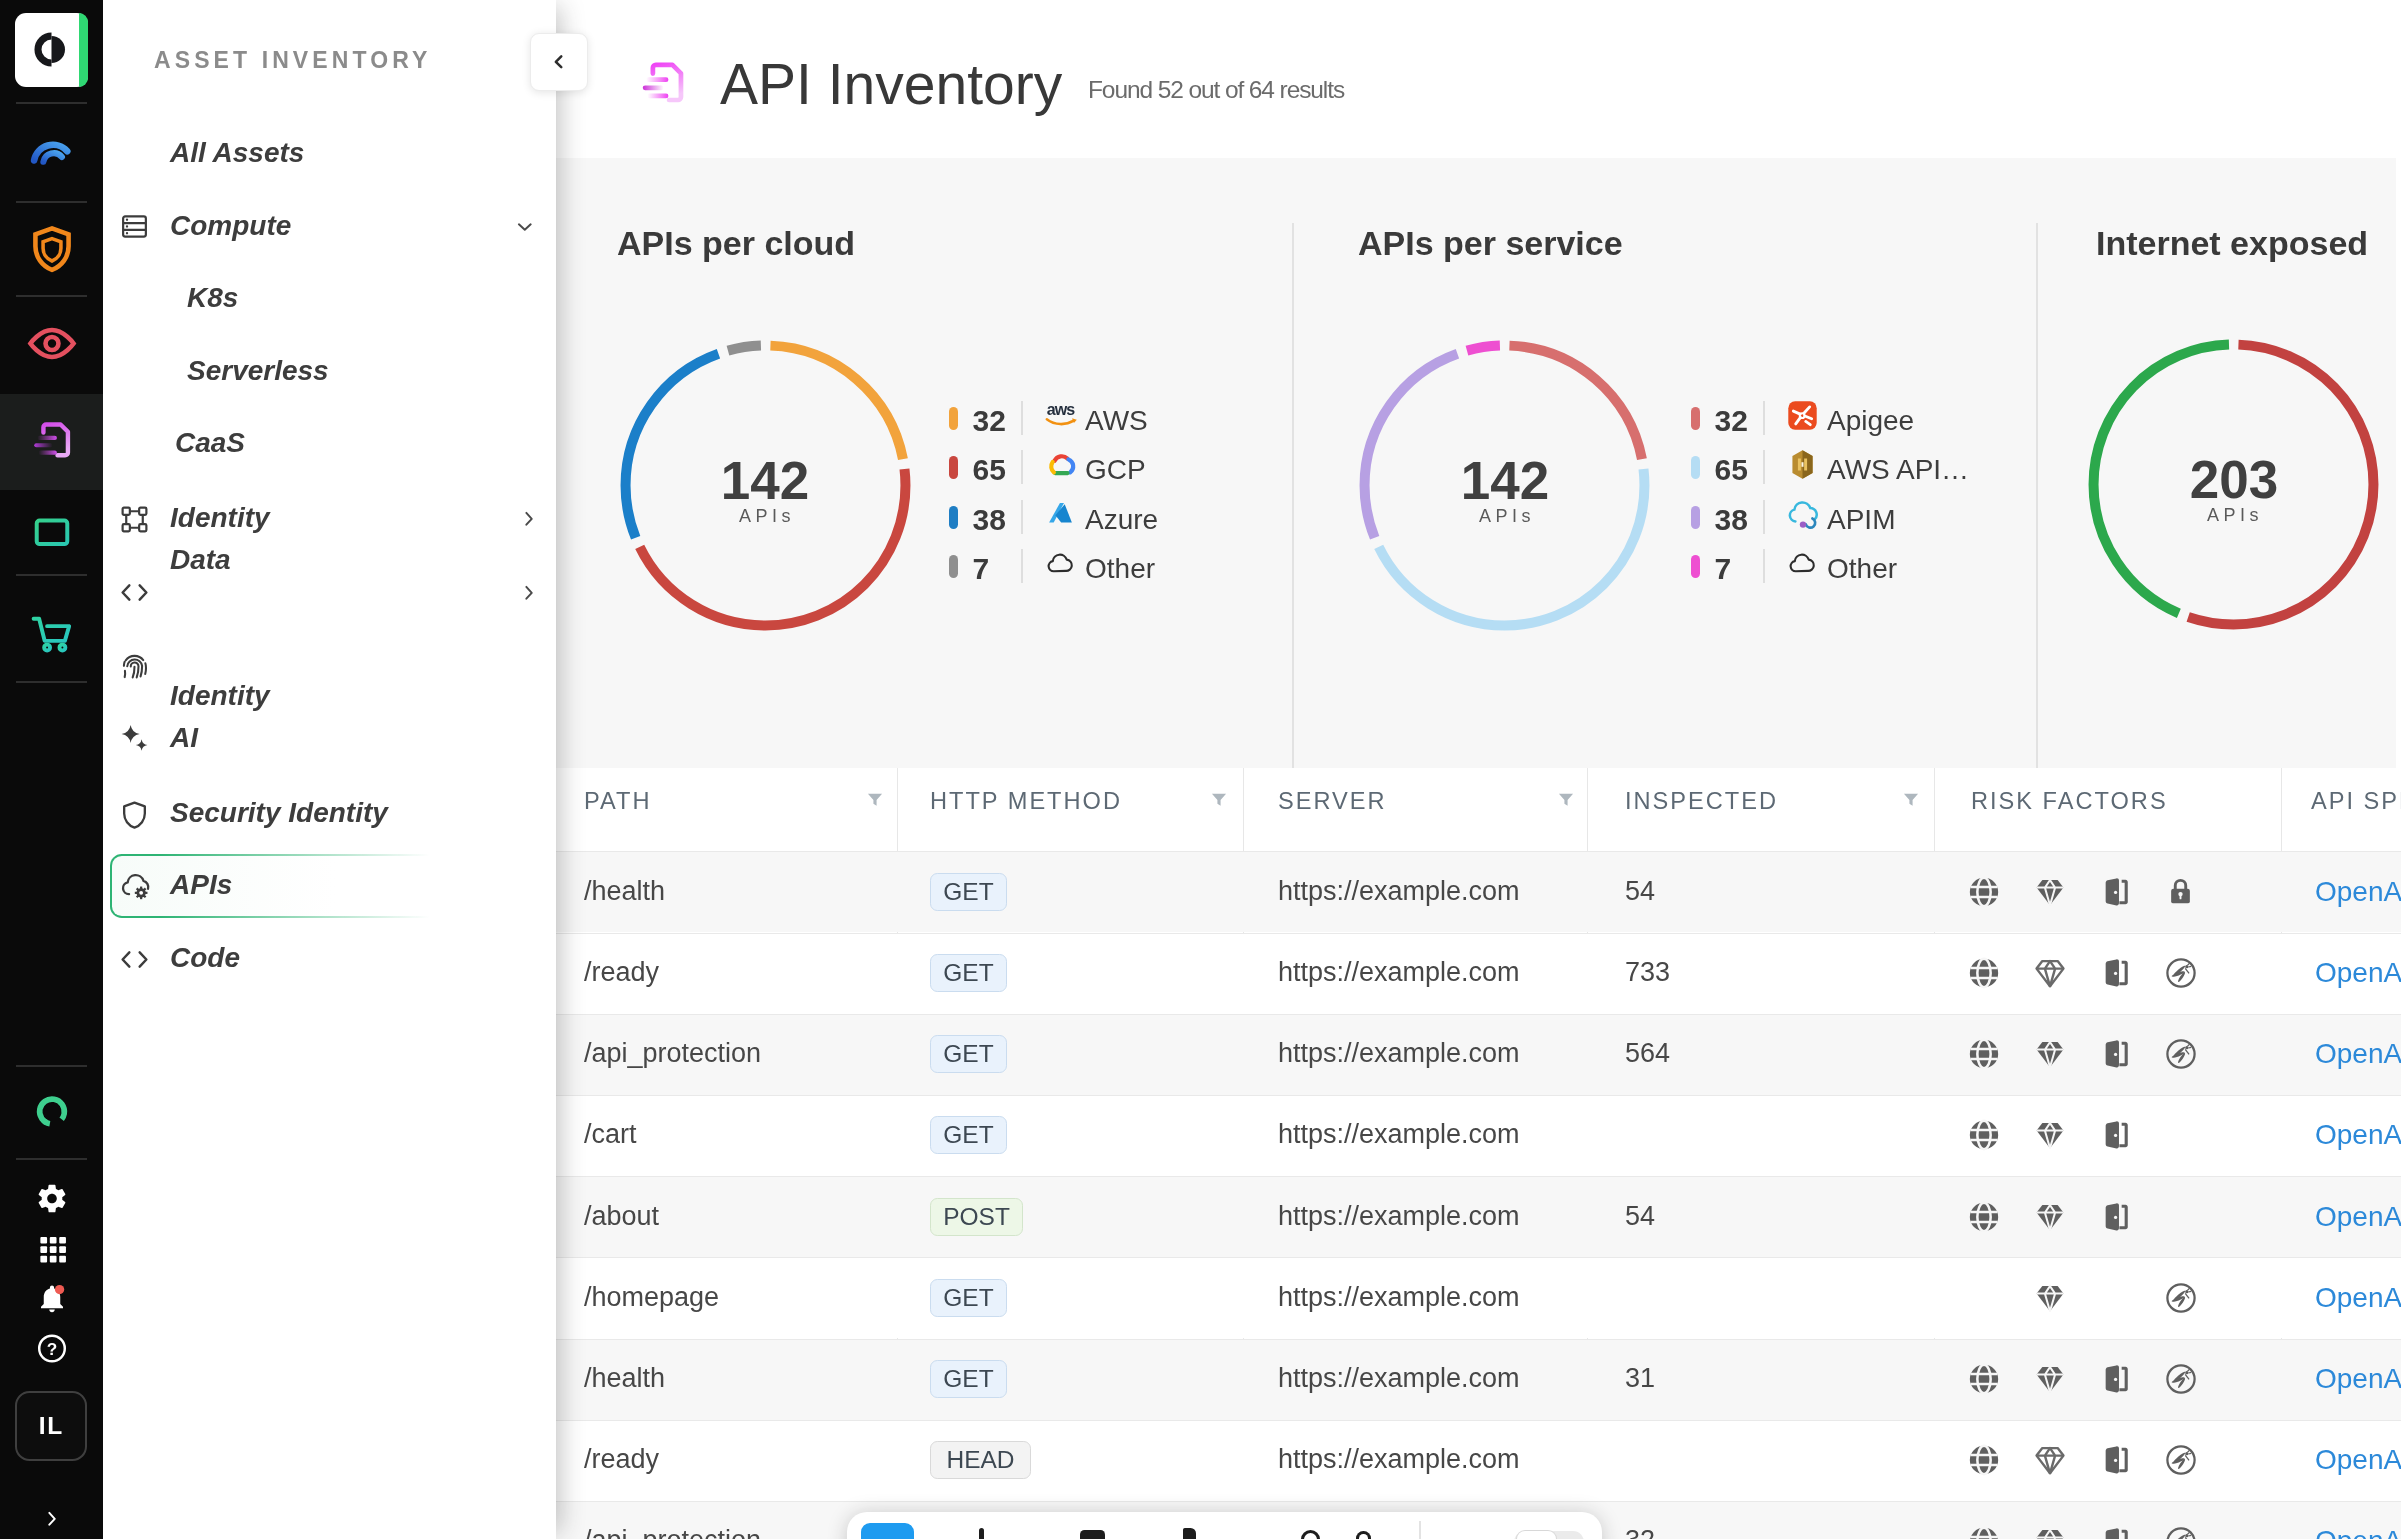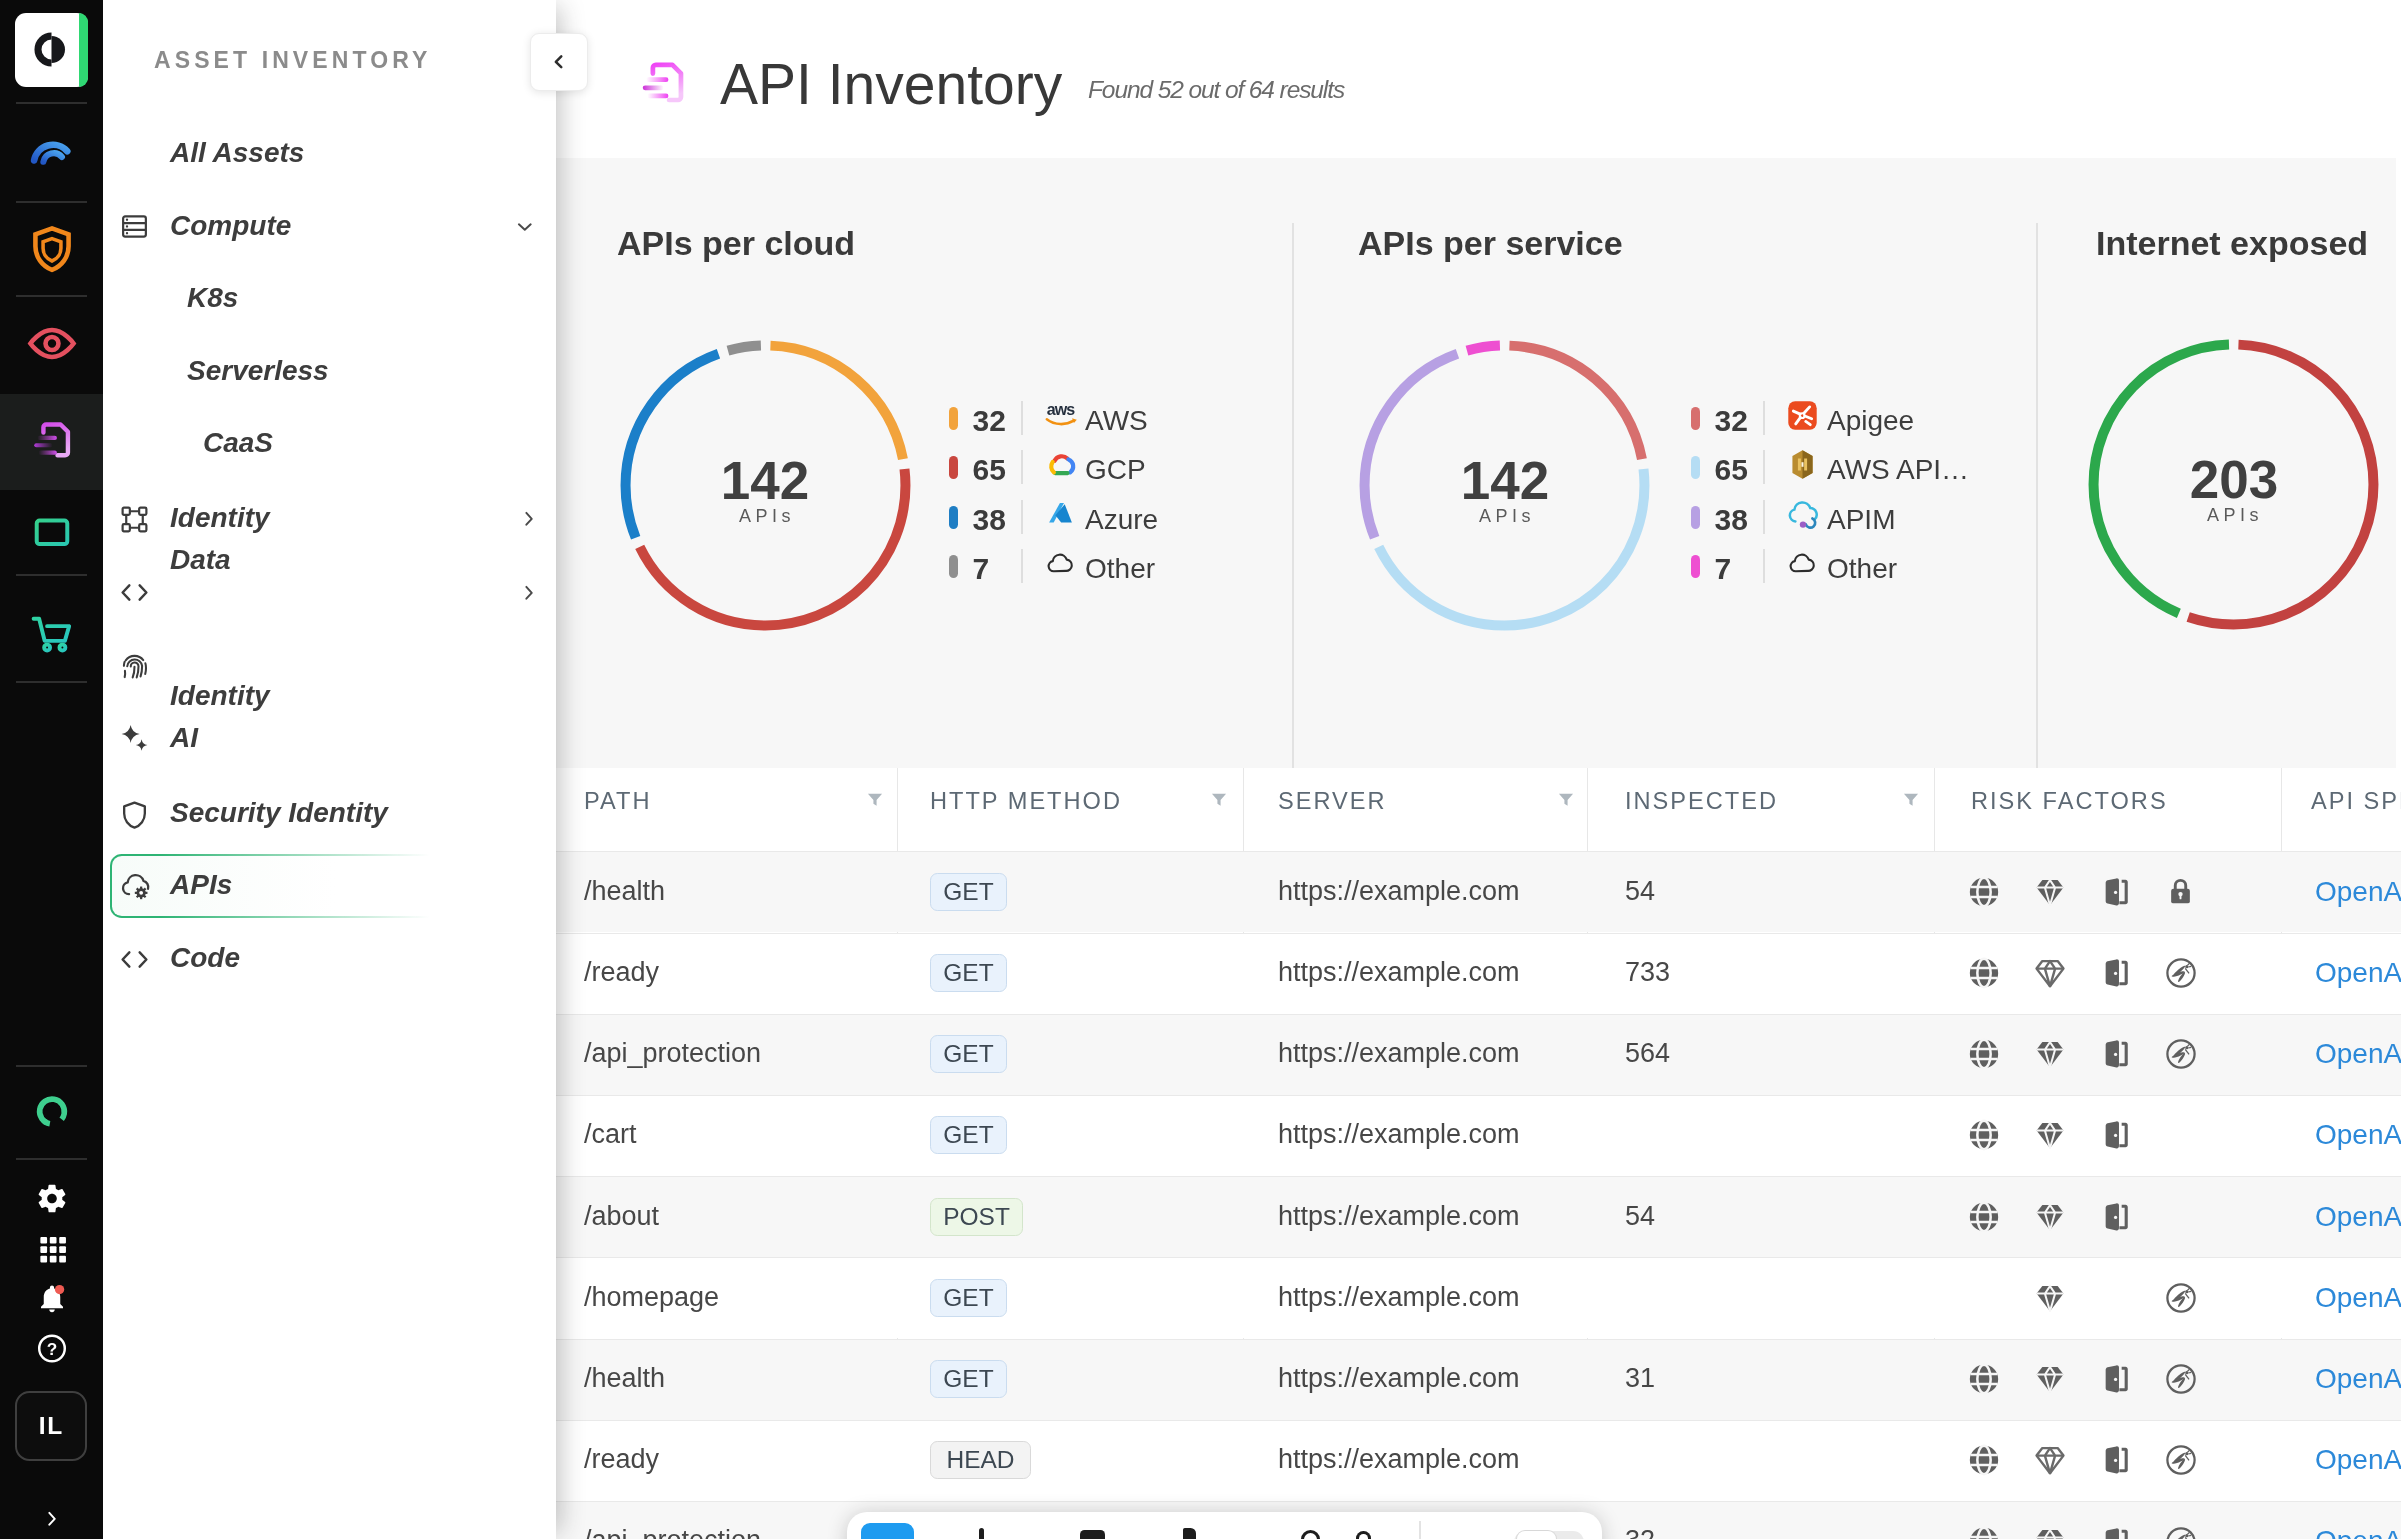--- a/index.html
+++ b/index.html
@@ -41,21 +41,21 @@
           <stop offset="0" stop-color="#cc2fd8"></stop>
           <stop offset="1" stop-color="#cc2fd8" stop-opacity="0"></stop>
         </linearGradient>
       </defs>
       <path d="M12.5 13V8.8c0-1.2 1-2.2 2.2-2.2H27l6.3 6.3v17.5c0 1.2-1 2.2-2.2 2.2h-6.6" fill="none" stroke="url(#hg)" stroke-width="3.5" stroke-linejoin="round" stroke-linecap="round"></path>
       <rect x="7.5" y="15.8" width="16.5" height="3.5" rx="1.75" fill="url(#hl1)"></rect>
       <rect x="5" y="21.8" width="15.5" height="3.5" rx="1.75" fill="url(#hl2)"></rect>
       <rect x="8.5" y="27.8" width="15.5" height="3.5" rx="1.75" fill="url(#hl1)"></rect>
     </svg></div>
 <div class="ab" style="left:720px;top:51px;font-size:57px;color:#383838;letter-spacing:0px">API Inventory</div>
-<div class="ab" style="left:1088px;top:76px;font-size:24.5px;font-style:italic;color:#6b6b6b;letter-spacing:-1.1px">Found 52 out of 64 results</div>
+<div class="ab" style="left:1088px;top:76px;font-size:24.5px;color:#6b6b6b;letter-spacing:-1.1px">Found 52 out of 64 results</div>
 <div class="ab charts"></div>
 <div class="ab vdiv" style="left:1292px"></div>
 <div class="ab vdiv" style="left:2036px"></div>
 <div class="ab" style="left:2396px;top:158px;width:5.4px;height:610px;background:#fff"></div>
 <div class="ab ct" style="left:617px;top:224px">APIs per cloud</div>
 <svg class="ab" style="left:611px;top:331px" width="309" height="309" viewBox="0 0 340 340">
     <g transform="rotate(-90 170 170)">
       <circle cx="170" cy="170" r="154" fill="none" stroke="#f2a33c" stroke-width="11" stroke-dasharray="207.1 967.6" stroke-dashoffset="5.5" transform="rotate(0)" style="stroke-dashoffset:-5.5"></circle>
       <circle cx="170" cy="170" r="154" fill="none" stroke="#c9473f" stroke-width="11" stroke-dasharray="431.9 967.6" stroke-dashoffset="223.6" transform="rotate(0)" style="stroke-dashoffset:-223.6"></circle>
       <circle cx="170" cy="170" r="154" fill="none" stroke="#1b7fc9" stroke-width="11" stroke-dasharray="247.9 967.6" stroke-dashoffset="666.5" transform="rotate(0)" style="stroke-dashoffset:-666.5"></circle>
@@ -469,21 +469,21 @@
         <circle cx="6.2" cy="6.8" r="0.9" fill="#3c3c3c" stroke="none"></circle>
         <circle cx="6.2" cy="12" r="0.9" fill="#3c3c3c" stroke="none"></circle>
         <circle cx="6.2" cy="17.2" r="0.9" fill="#3c3c3c" stroke="none"></circle>
       </svg></div>
     <div class="ab nav" style="left:67px;top:210px;white-space:nowrap">Compute</div>
     <div class="ab" style="left:410px;top:215px"><svg width="23.6" height="23.6" viewBox="0 0 24 24" fill="none" stroke="#4a4a4a" stroke-width="2" stroke-linecap="round" stroke-linejoin="round">
         <path d="M6 9.5l6 5.5 6-5.5"></path>
       </svg></div>
     <div class="ab nav" style="left:84px;top:282px;white-space:nowrap">K8s</div>
     <div class="ab nav" style="left:84px;top:355px;white-space:nowrap">Serverless</div>
-    <div class="ab nav" style="left:100px;top:427px;white-space:nowrap">CaaS</div>
+    <div class="ab nav" style="left:72px;top:427px;white-space:nowrap">CaaS</div>
     <div class="ab" style="left:16.3px;top:504px"><svg width="31" height="31" viewBox="0 0 24 24" fill="none" stroke="#3c3c3c" stroke-width="1.7">
         <rect x="2.8" y="2.8" width="5.6" height="5.6" rx="1"></rect>
         <rect x="15.6" y="2.8" width="5.6" height="5.6" rx="1"></rect>
         <rect x="2.8" y="15.6" width="5.6" height="5.6" rx="1"></rect>
         <rect x="15.6" y="15.6" width="5.6" height="5.6" rx="1"></rect>
         <path d="M8.4 5.6h7.2M8.4 18.4h7.2M5.6 8.4v7.2M18.4 8.4v7.2"></path>
       </svg></div>
     <div class="ab nav" style="left:67px;top:502px;white-space:nowrap">Identity</div>
     <div class="ab" style="left:414px;top:507px"><svg width="23.6" height="23.6" viewBox="0 0 24 24" fill="none" stroke="#4a4a4a" stroke-width="2" stroke-linecap="round" stroke-linejoin="round">
         <path d="M9.5 6l5.5 6-5.5 6"></path>

